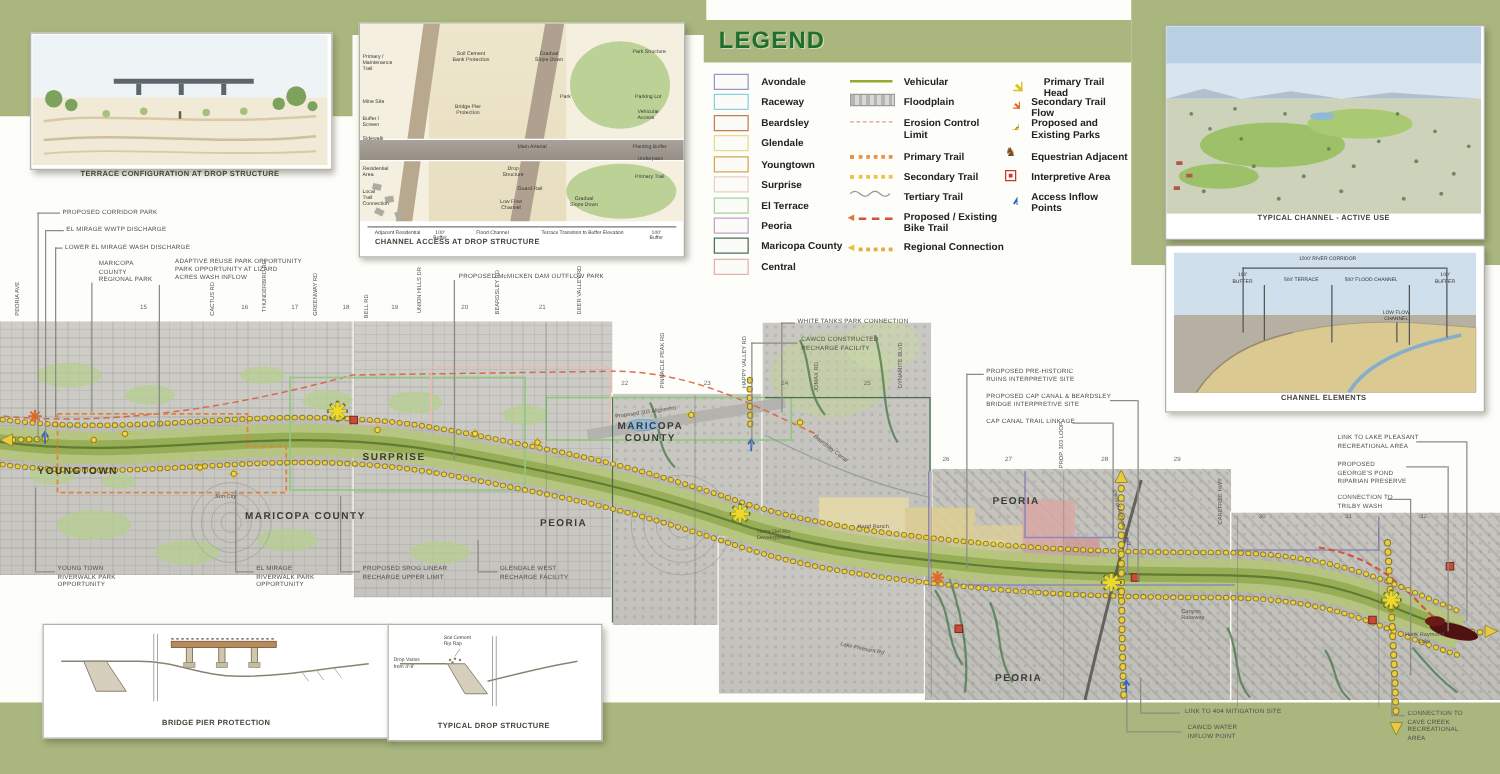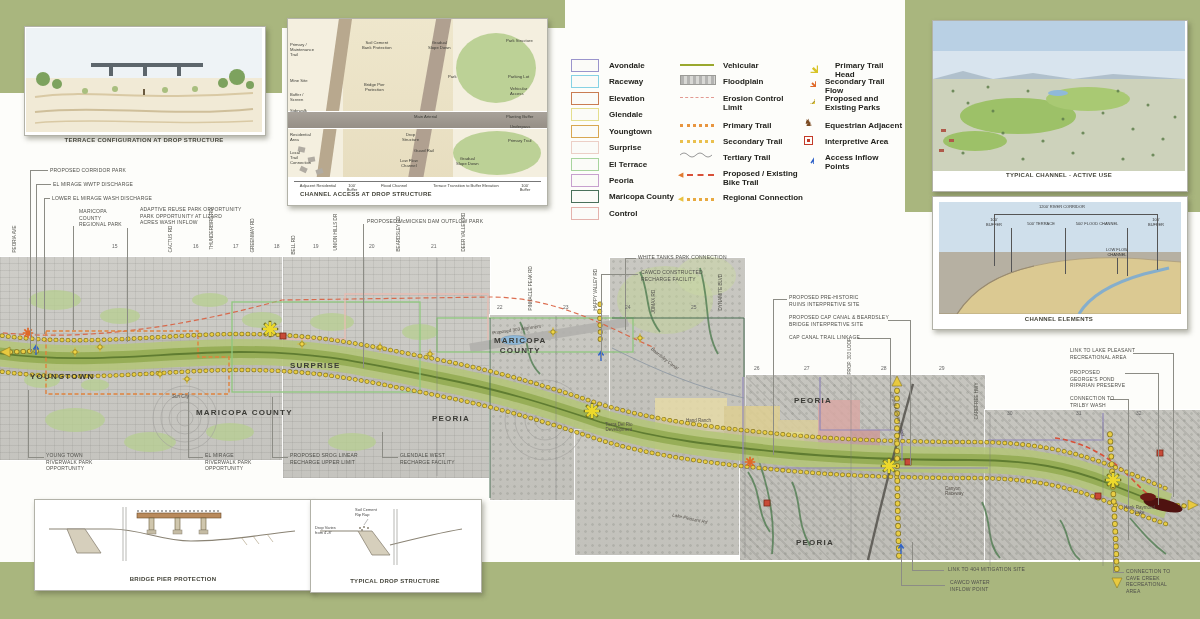--- a/index.html
+++ b/index.html
@@ -390,41 +390,44 @@
   <div class="sn" style="left:691px;top:305px">25</div>
   <div class="sn" style="left:754px;top:366px">26</div>
   <div class="sn" style="left:804px;top:366px">27</div>
   <div class="sn" style="left:881px;top:366px">28</div>
   <div class="sn" style="left:939px;top:366px">29</div>
   <div class="sn" style="left:1007px;top:411px">30</div>
   <div class="sn" style="left:1076px;top:411px">31</div>
   <div class="sn" style="left:1136px;top:411px">32</div>
 
   <div class="legend">
+    <div class="lg-head">
+      <div class="lg-title">LEGEND</div>
+    </div>
 
     <div class="sw" style="left: 8px; top: 43px; border-color: rgb(154, 148, 204);"></div>
     <div class="lg-lab" style="left:46px;top:45px">Avondale</div>
     <div class="sw" style="left: 8px; top: 59px; border-color: rgb(134, 210, 228);"></div>
     <div class="lg-lab" style="left:46px;top:61px">Raceway</div>
     <div class="sw" style="left: 8px; top: 76px; border-color: rgb(201, 124, 82);"></div>
-    <div class="lg-lab" style="left:46px;top:78px">Elevation</div>
+    <div class="lg-lab" style="left:46px;top:78px">Beardsley</div>
     <div class="sw" style="left: 8px; top: 92px; border-color: rgb(228, 222, 142);"></div>
     <div class="lg-lab" style="left:46px;top:94px">Glendale</div>
     <div class="sw" style="left: 8px; top: 109px; border-color: rgb(216, 167, 82);"></div>
     <div class="lg-lab" style="left:46px;top:111px">Youngtown</div>
     <div class="sw" style="left: 8px; top: 125px; border-color: rgb(236, 207, 198);"></div>
     <div class="lg-lab" style="left:46px;top:127px">Surprise</div>
     <div class="sw" style="left: 8px; top: 142px; border-color: rgb(168, 212, 158);"></div>
     <div class="lg-lab" style="left:46px;top:144px">El Terrace</div>
     <div class="sw" style="left: 8px; top: 158px; border-color: rgb(199, 160, 206);"></div>
     <div class="lg-lab" style="left:46px;top:160px">Peoria</div>
     <div class="sw" style="left: 8px; top: 174px; border-color: rgb(73, 112, 90);"></div>
     <div class="lg-lab" style="left:46px;top:176px">Maricopa County</div>
     <div class="sw" style="left: 8px; top: 191px; border-color: rgb(228, 178, 172);"></div>
-    <div class="lg-lab" style="left:46px;top:193px">Control</div>
+    <div class="lg-lab" style="left:46px;top:193px">Central</div>
 
     <div class="ls ls-floodway" style="left:117px;top:48px"></div>
     <div class="lg-lab" style="left:160px;top:45px">Vehicular</div>
     <div class="ls ls-floodplain" style="left:117px;top:59px"></div>
     <div class="lg-lab" style="left:160px;top:61px">Floodplain</div>
     <div class="ls ls-erosion" style="left:117px;top:81px"></div>
     <div class="lg-lab" style="left:160px;top:78px">Erosion Control
 Limit</div>
     <div class="ls ls-primary" style="left:117px;top:108px"></div>
     <div class="lg-lab" style="left:160px;top:105px">Primary Trail</div>

